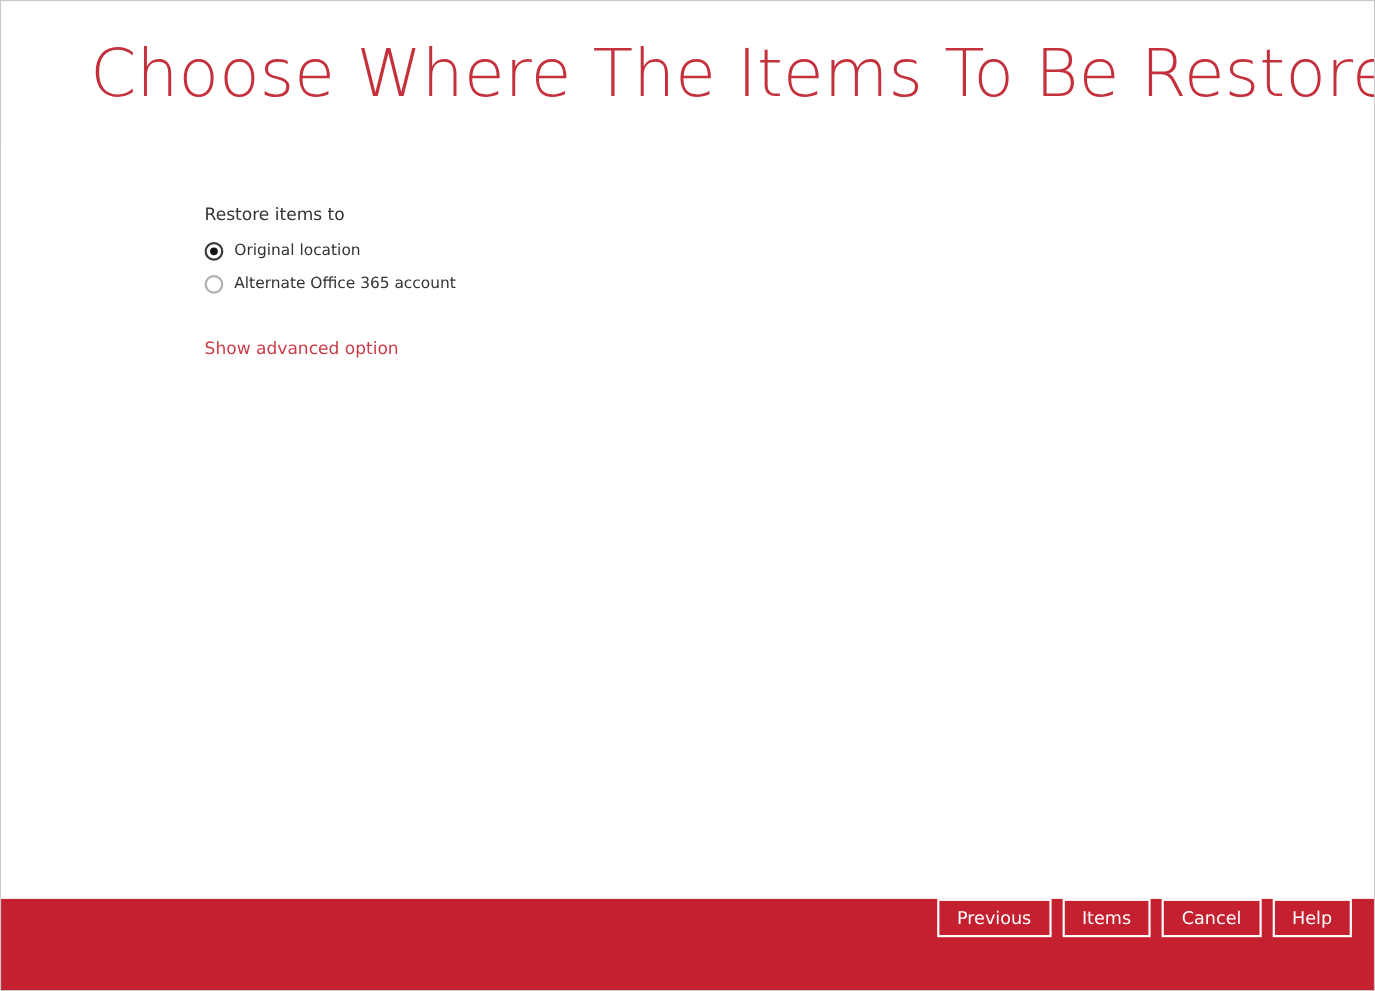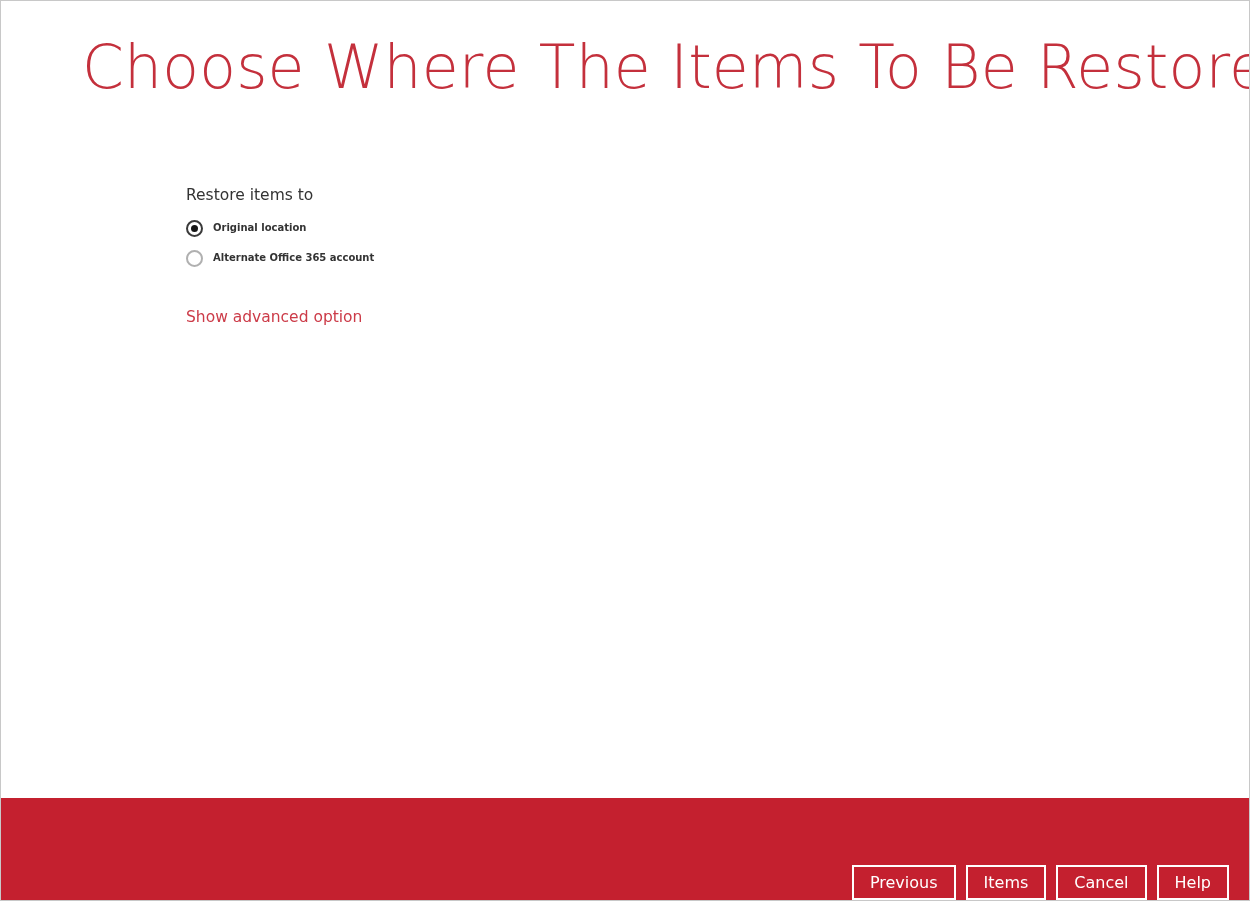--- a/index.html
+++ b/index.html
@@ -86,41 +86,40 @@
     left: 50%;
     top: 50%;
     width: 7px;
     height: 7px;
     margin-left: -3.5px;
     margin-top: -3.5px;
     border-radius: 50%;
     background: #141414;
   }
   .radio-text {
-    font-size: 10px;
+    font-size: 14px;
     line-height: 20px;
     color: #333333;
-    font-weight: bold;
   }
   .advanced-link {
     display: inline-block;
     margin-top: 34px;
     font-size: 15.5px;
     line-height: 20px;
     color: #cc3b48;
     text-decoration: none;
     cursor: pointer;
   }
   
   .wizard-footer {
     flex: 0 0 auto;
-    height: 102px;
+    height: 83px;
     background: #c4202f;
     display: flex;
-    align-items: flex-end;
+    align-items: flex-start;
     justify-content: flex-end;
     padding-right: 20px;
     box-sizing: border-box;
     padding-left: 48px;
   }
   .footer-buttons {
     display: flex;
     align-items: center;
     gap: 10px;
   }

